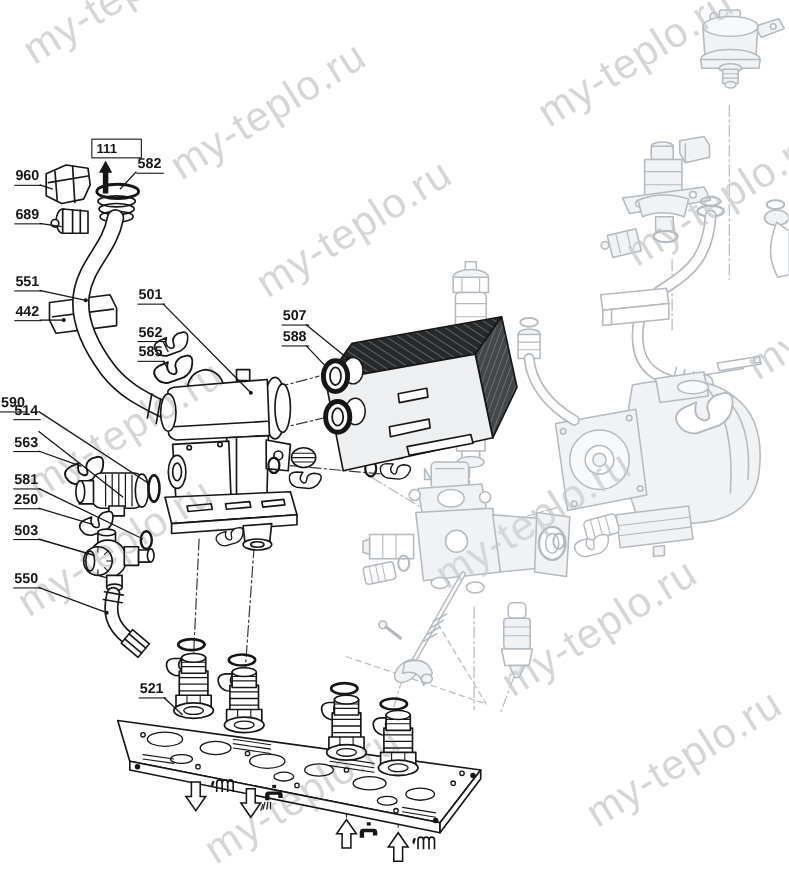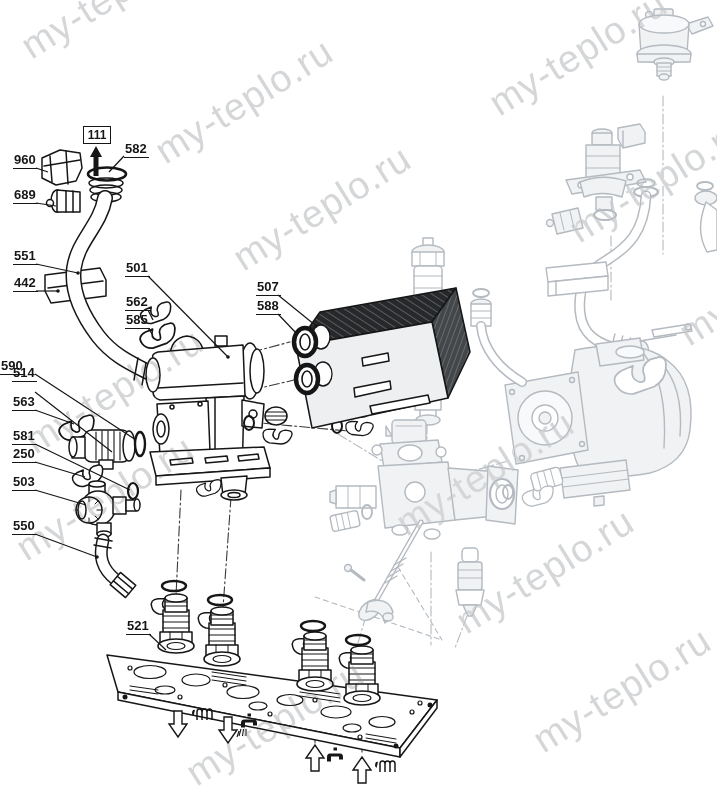--- a/index.html
+++ b/index.html
@@ -4,21 +4,21 @@
 <style>
   html,body{margin:0;padding:0;background:#fff;}
   .stage{position:relative;width:717px;height:793px;background:#ffffff;overflow:hidden;
          font-family:"Liberation Sans",sans-serif;isolation:isolate;}
   .art{position:absolute;left:0;top:0;z-index:1;}
   .labels{position:absolute;inset:0;z-index:2;pointer-events:none;}
   .plabel{position:absolute;font:700 13px "Liberation Sans",sans-serif;color:#161616;
           line-height:1.05;border-bottom:1.4px solid #161616;padding:0 2px 1px 1px;
           background:transparent;white-space:nowrap;}
   .refbox{position:absolute;font:700 12px "Liberation Sans",sans-serif;color:#161616;
-          border:1.5px solid #161616;padding:1px 0 1px 0;width:26px;text-align:center;
+          border:1.5px solid #161616;padding:1px 18px 1px 0;width:26px;text-align:center;
           background:#fff;}
   .wm-layer{position:absolute;inset:0;z-index:3;pointer-events:none;mix-blend-mode:darken;}
   .wm{position:absolute;font:400 38px "Liberation Sans",sans-serif;color:#d4d6d8;
       letter-spacing:1px;white-space:nowrap;transform:rotate(-32deg);
       transform-origin:0 50%;}
 </style>
 </head>
 <body>
 
 <div class="stage">

